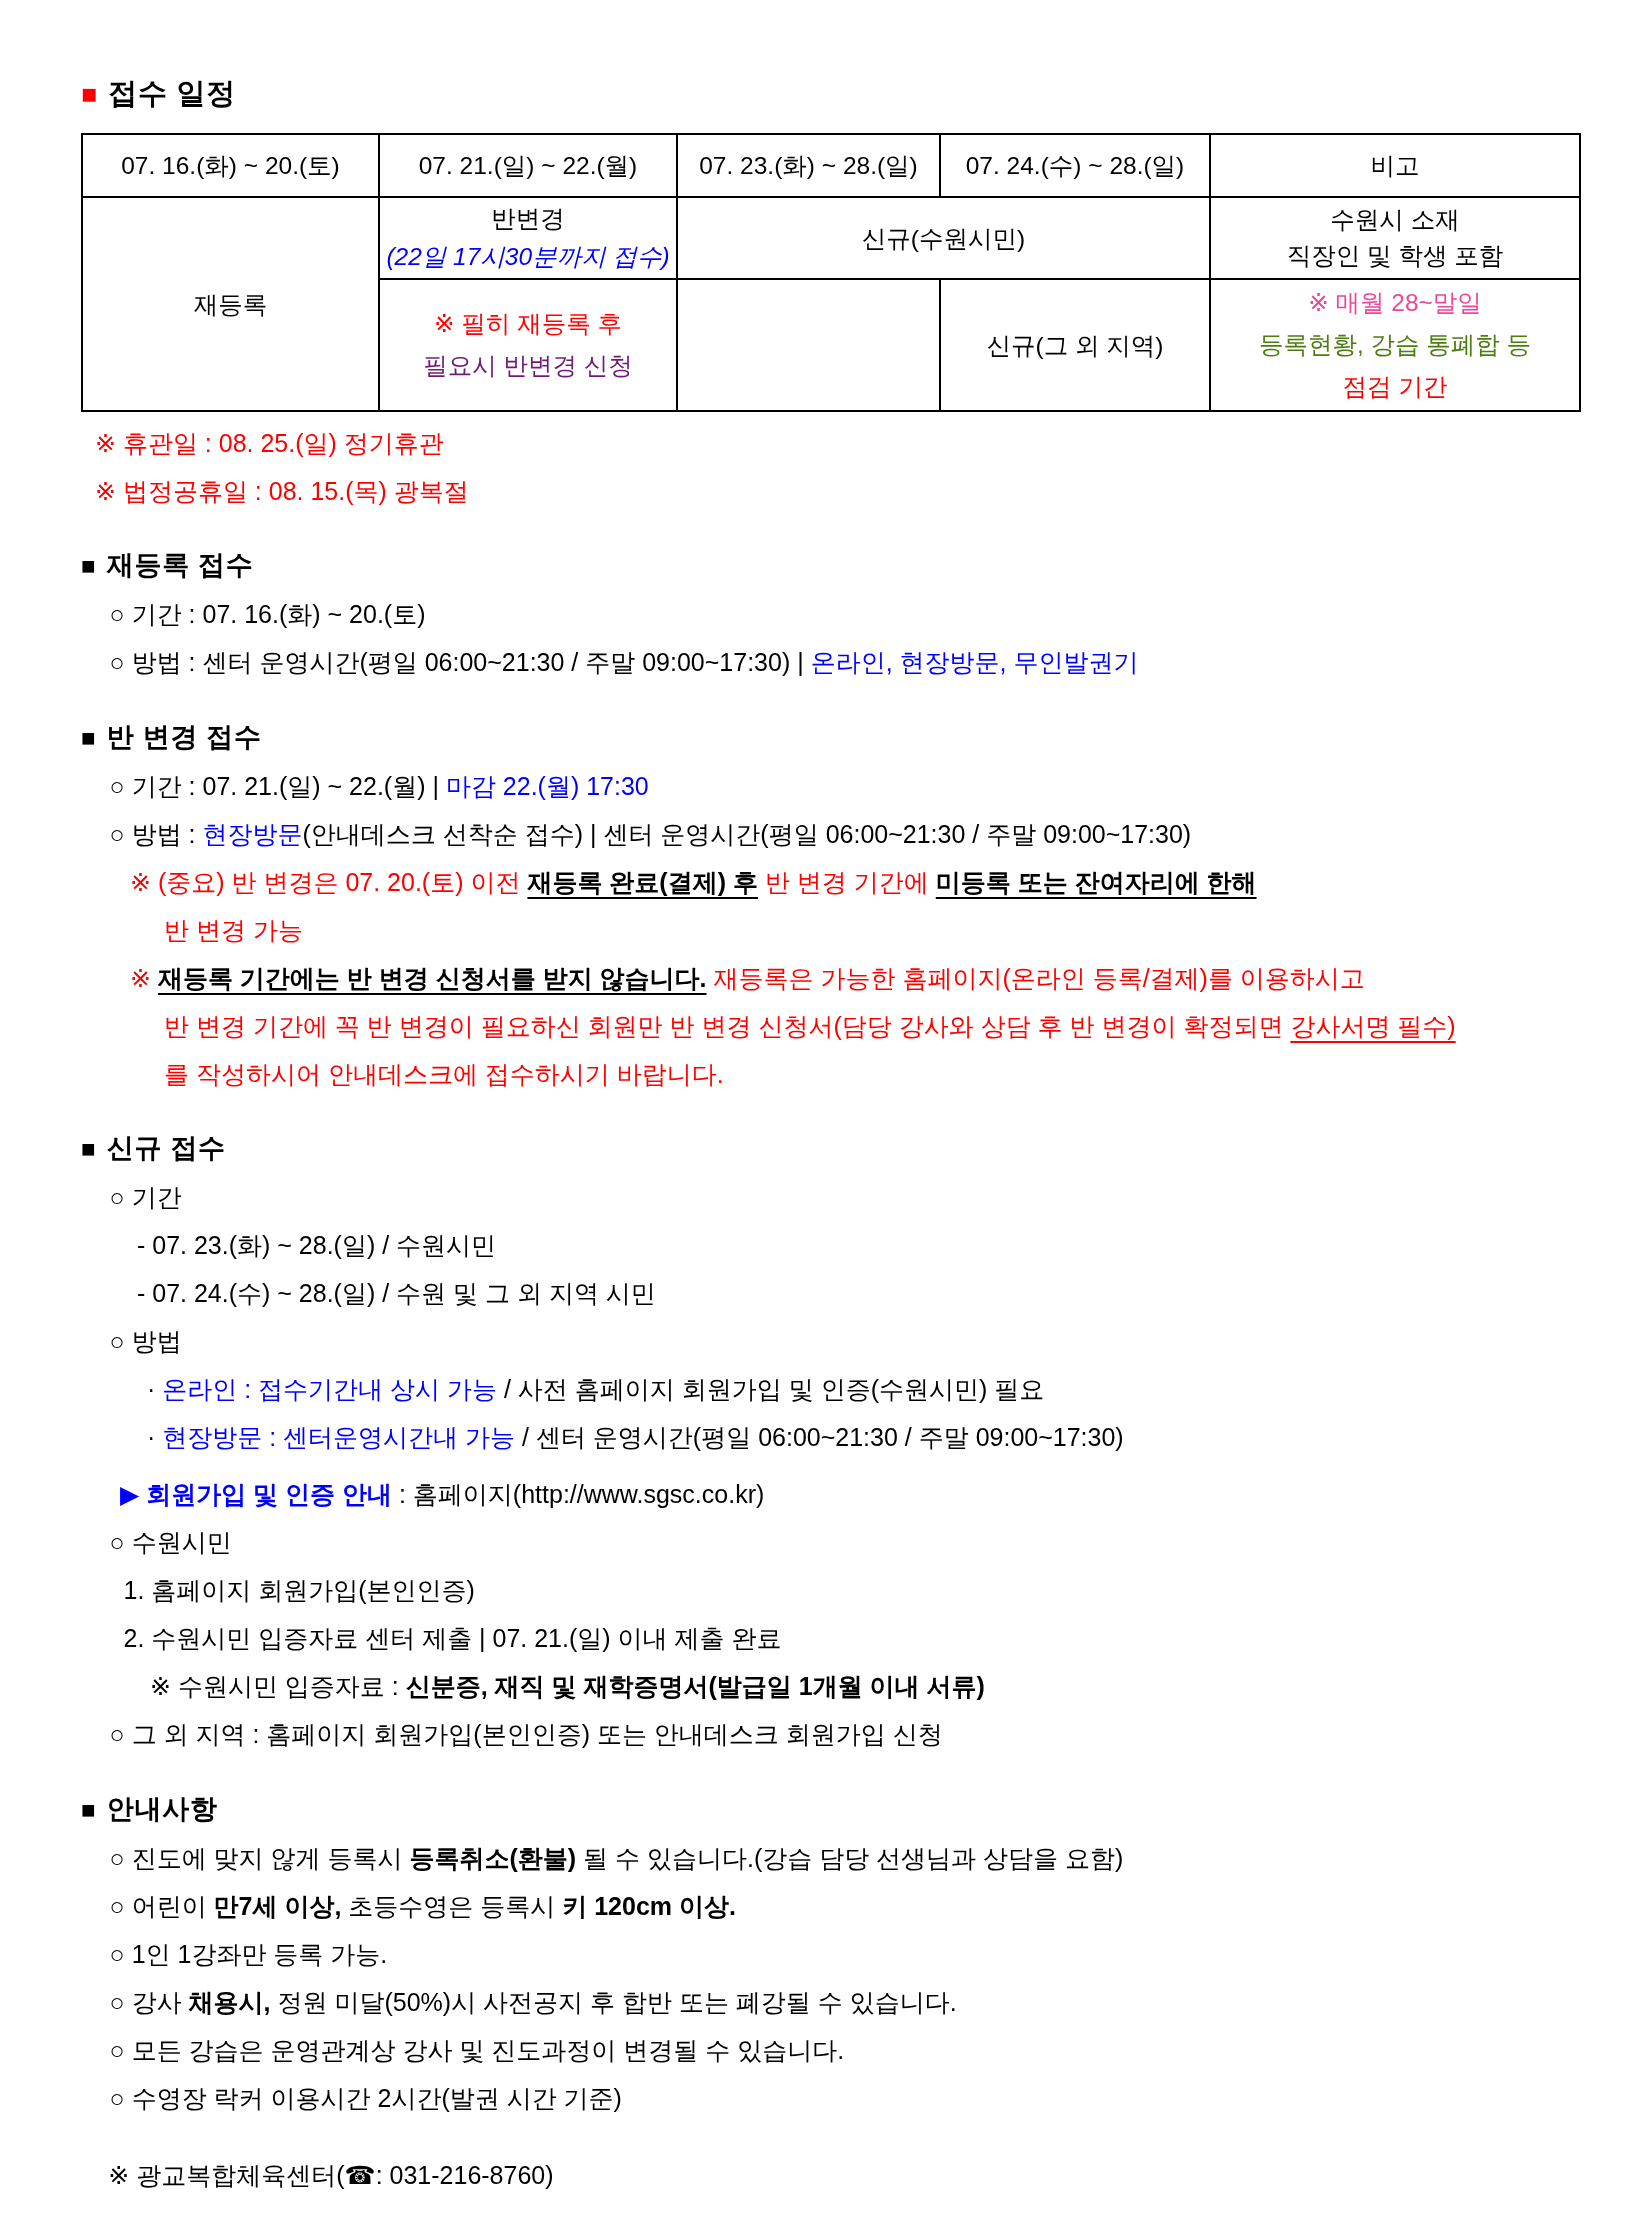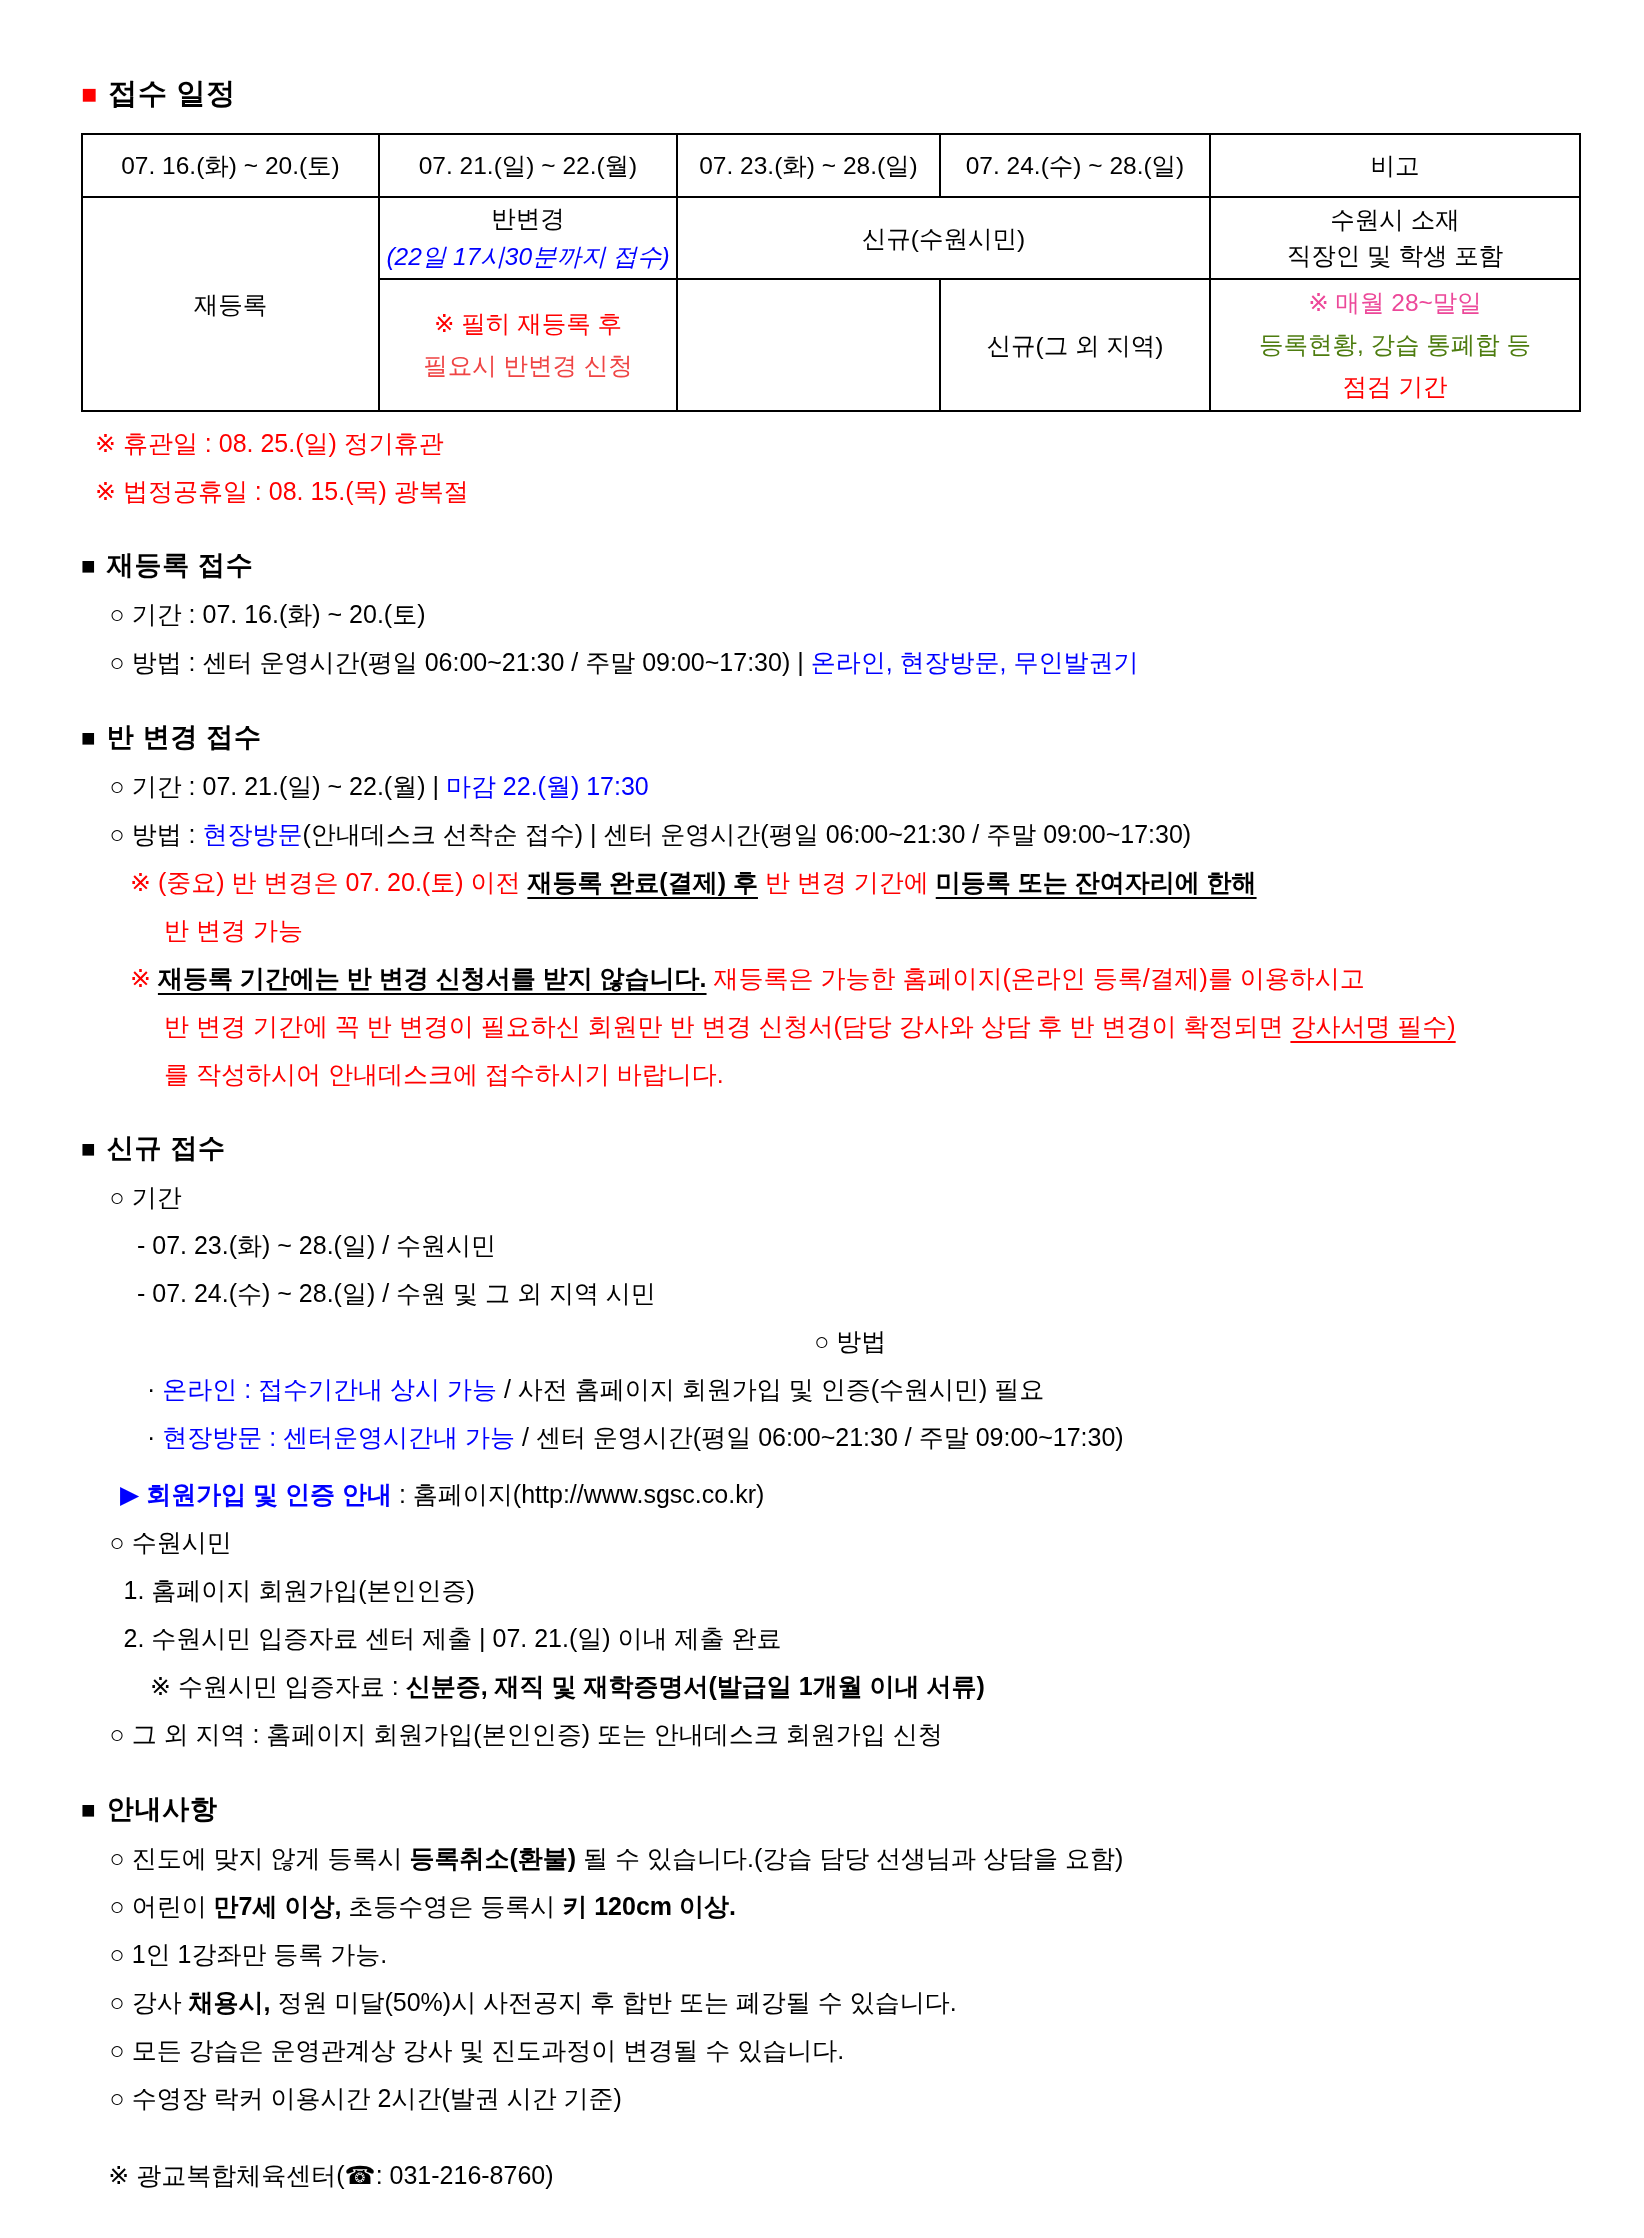--- a/index.html
+++ b/index.html
@@ -70,21 +70,21 @@
           </td>
       <td colspan="2">신규(수원시민)</td>
       <td class="rt">
             <div class="cl"><span>수원시 소재</span></div>
             <div class="cl"><span>직장인 및 학생 포함</span></div>
           </td>
     </tr>
     <tr class="r3">
       <td class="red2">
             <div class="cl"><span style="color: rgb(255, 0, 0);">※ 필히 재등록 후</span></div>
-            <div class="cl"><span style="color: #ef4444;">필요시 반변경 신청</span></div>
+            <div class="cl"><span style="color: #701a75;">필요시 반변경 신청</span></div>
           </td>
       <td class="diag"></td>
       <td>신규(그 외 지역)</td>
       <td class="red3">
             <div class="cl"><span style="color: #ec4899;">※ 매월 28~말일</span></div>
             <div class="cl"><span style="color: #4d7c0f;">등록현황, 강습 통폐합 등</span></div>
             <div class="cl"><span style="color: rgb(255, 0, 0);">점검 기간</span></div>
           </td>
     </tr>
   </tbody>
@@ -121,21 +121,21 @@
   </div>
 
   <div class="section">
     <div class="sec-heading">
       <span class="marker">■</span><span>신규 접수</span>
     </div>
     <div>
         <div class="line" style="padding-left: 14.6px;"><span>○ 기간</span></div>
         <div class="line" style="padding-left: 42px;"><span>- 07. 23.(화) ~ 28.(일) / 수원시민</span></div>
         <div class="line" style="padding-left: 42px;"><span>- 07. 24.(수) ~ 28.(일) / 수원 및 그 외 지역 시민</span></div>
-        <div class="line" style="padding-left: 14.6px; text-align: center;"><span>○ 방법</span></div>
+        <div class="line" style="padding-left: 14.6px;"><span>○ 방법</span></div>
         <div class="line" style="padding-left: 52px;"><span>· </span><span style="color: rgb(0, 0, 255);">온라인 : 접수기간내 상시 가능</span><span> / 사전 홈페이지 회원가입 및 인증(수원시민) 필요</span></div>
         <div class="line" style="padding-left: 52px;"><span>· </span><span style="color: rgb(0, 0, 255);">현장방문 : 센터운영시간내 가능</span><span> / 센터 운영시간(평일 06:00~21:30 / 주말 09:00~17:30)</span></div>
         <div class="line" style="padding-left: 25px; margin-top: 9.3px;"><span style="color: rgb(0, 0, 255);">▶ </span><span style="color: rgb(0, 0, 255); font-weight: bold;">회원가입 및 인증 안내</span><span> : 홈페이지(http://www.sgsc.co.kr)</span></div>
         <div class="line" style="padding-left: 14.6px;"><span>○ 수원시민</span></div>
         <div class="line" style="padding-left: 28.5px;"><span>1. 홈페이지 회원가입(본인인증)</span></div>
         <div class="line" style="padding-left: 28.5px;"><span>2. 수원시민 입증자료 센터 제출 | 07. 21.(일) 이내 제출 완료</span></div>
         <div class="line" style="padding-left: 55px;"><span>※ 수원시민 입증자료 : </span><span style="font-weight: bold;">신분증, 재직 및 재학증명서(발급일 1개월 이내 서류)</span></div>
         <div class="line" style="padding-left: 14.6px;"><span>○ 그 외 지역 : 홈페이지 회원가입(본인인증) 또는 안내데스크 회원가입 신청</span></div>
       </div>
   </div>

